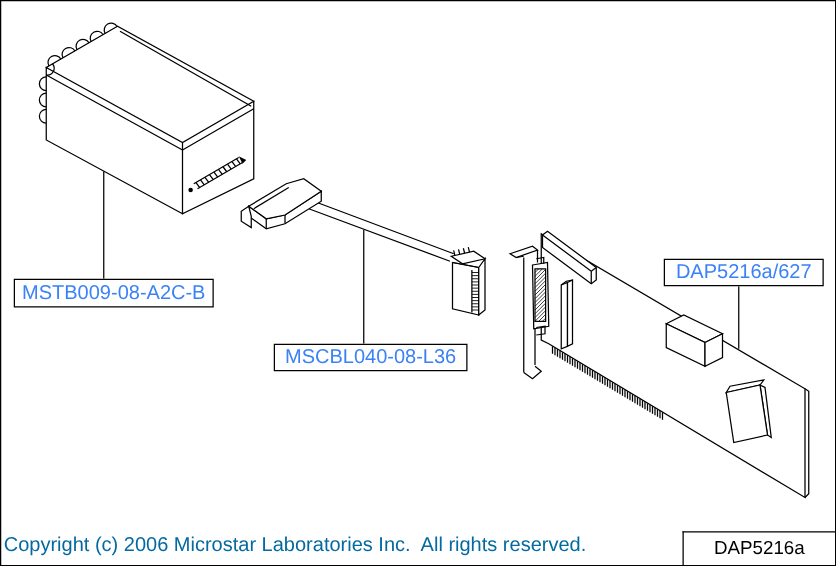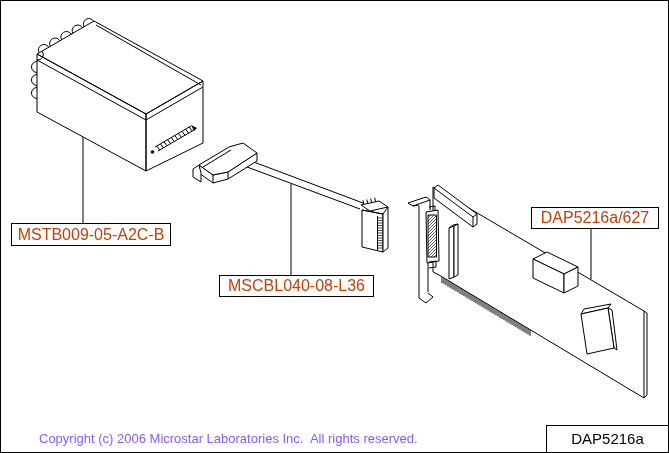--- a/index.html
+++ b/index.html
@@ -13,29 +13,29 @@
     font-family:"Liberation Sans",sans-serif;
   }
   .stage svg{position:absolute;left:0;top:0;}
   .plabel{
     position:absolute;
     background:#fff;
     border:1px solid #000;
     font-size:16px;
     line-height:21px;
     text-align:center;
-    color:#c2410c;
+    color:#3b82f6;
     white-space:nowrap;
   }
   .lbl-terminal{left:10px;top:222px;width:158px;height:21px;}
   .lbl-cable{left:218px;top:274px;width:153px;height:20px;line-height:20px;}
   .lbl-card{left:530px;top:206px;width:126px;height:20px;line-height:20px;}
   .copyright{
     position:absolute;left:2px;bottom:6px;
-    font-size:13px;color:#8b5cf6;white-space:pre;margin-left:36px;
+    font-size:16px;color:#0369a1;white-space:pre;
   }
   .sysbox{
     position:absolute;right:0;bottom:0;
     width:121px;height:26px;
     border-top:1px solid #000;border-left:1px solid #000;
     background:#fff;
     font-size:15px;line-height:26px;text-align:center;color:#000;
   }
 </style>
 </head>
@@ -159,20 +159,20 @@
 
       <g>
         <path d="M82,136 L82,222"></path>
         <path d="M290,183 L290,274"></path>
         <path d="M590,228 L590,278"></path>
       </g>
 
     </g>
   </svg>
 
-  <div class="plabel lbl-terminal">MSTB009-05-A2C-B</div>
+  <div class="plabel lbl-terminal">MSTB009-08-A2C-B</div>
   <div class="plabel lbl-cable">MSCBL040-08-L36</div>
   <div class="plabel lbl-card">DAP5216a/627</div>
 
   <div class="copyright">Copyright (c) 2006 Microstar Laboratories Inc.  All rights reserved.</div>
   <div class="sysbox">DAP5216a System</div>
 
 </div>
 
 </body></html>

